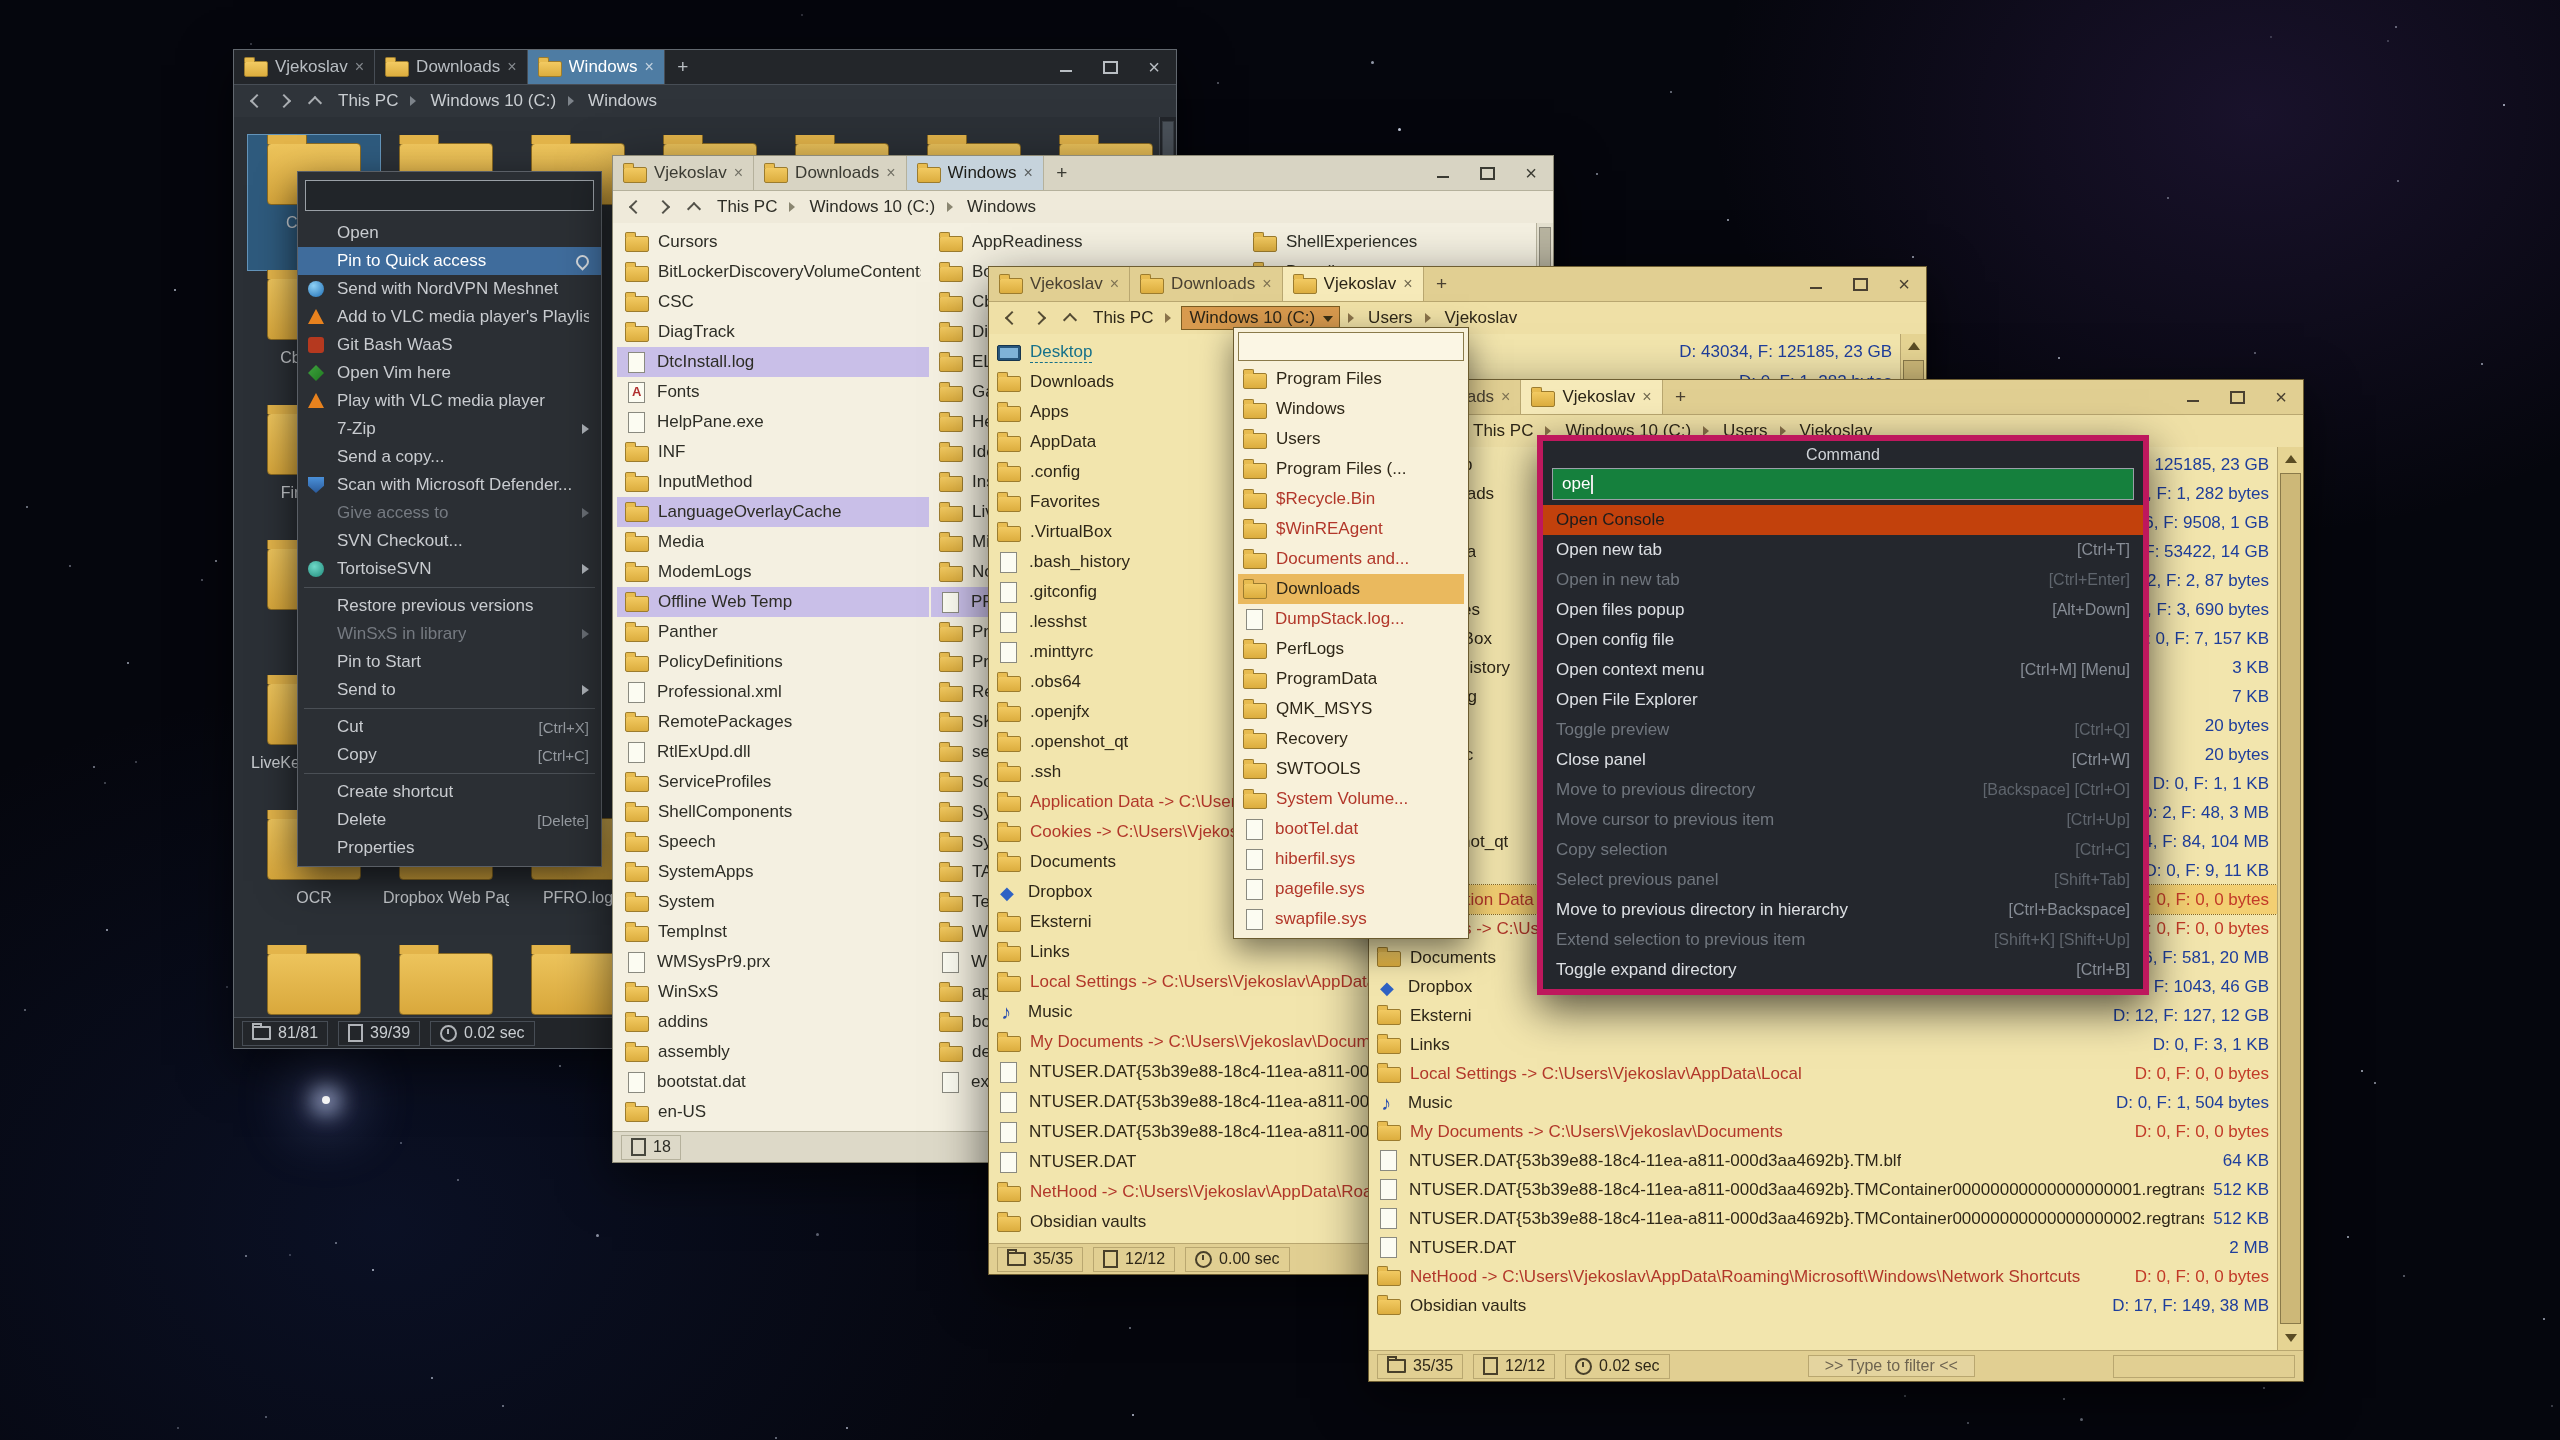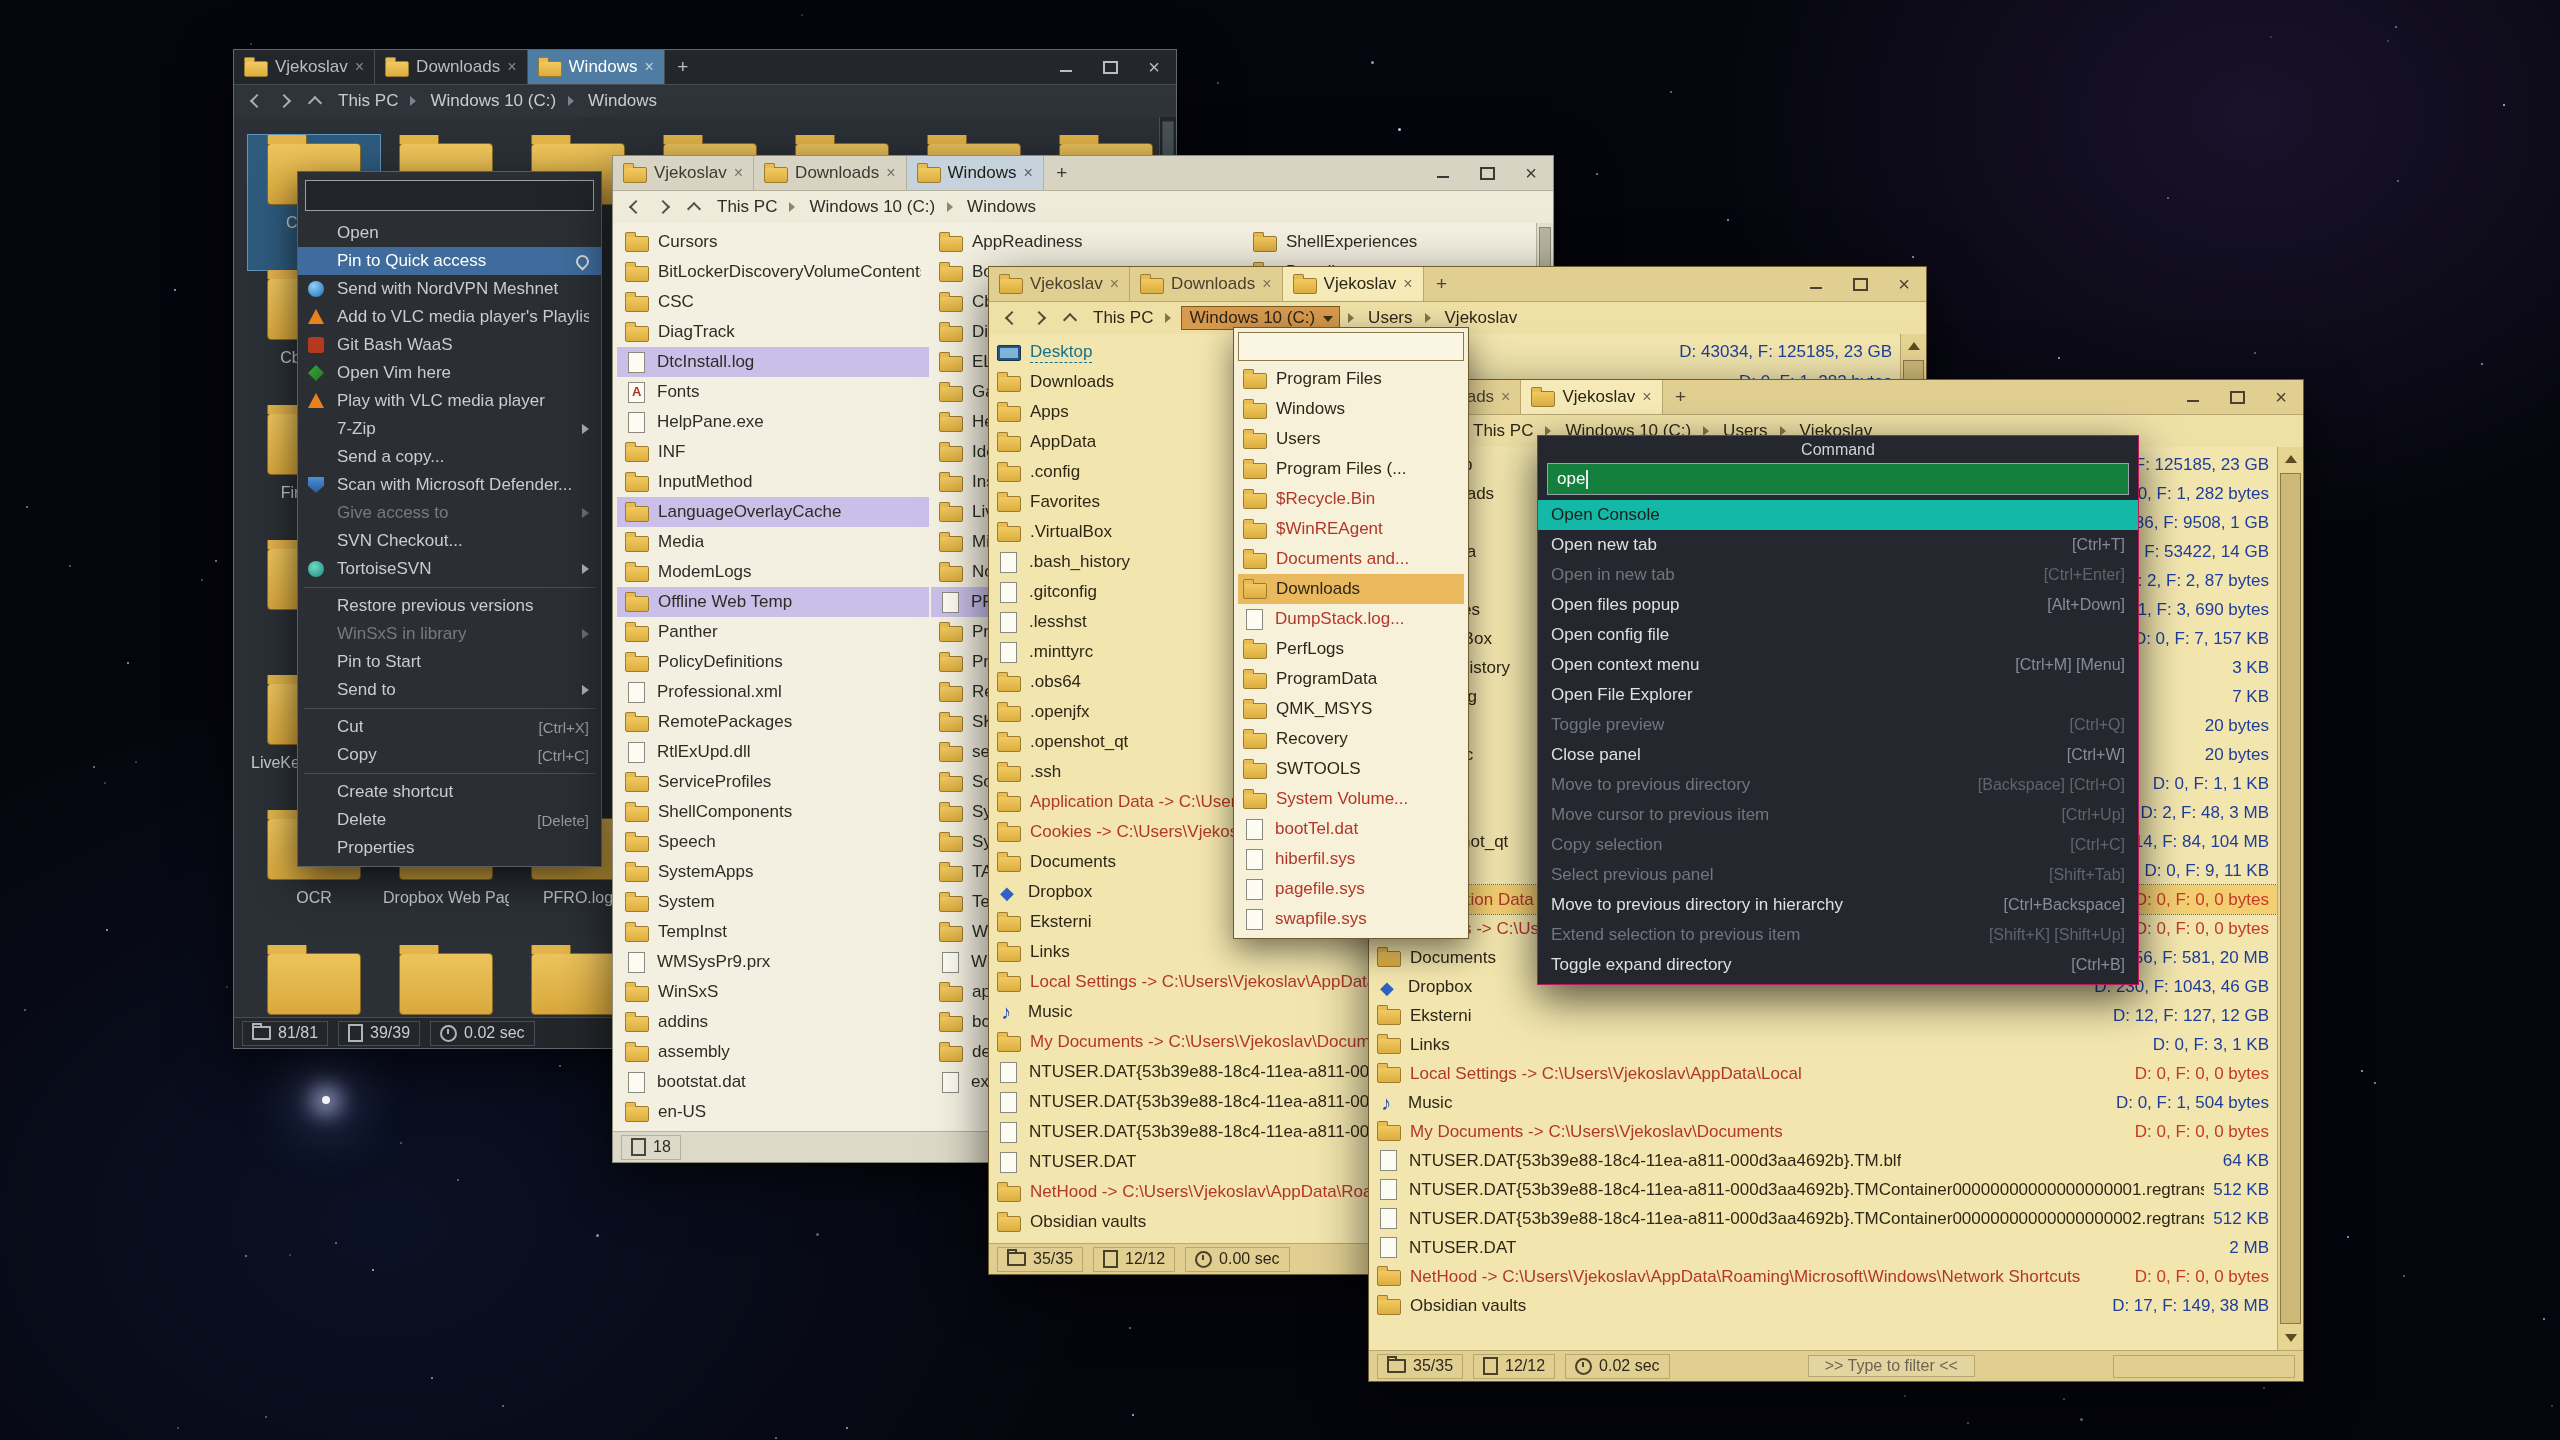--- a/index.html
+++ b/index.html
@@ -152,31 +152,31 @@
   .mrow.sepline{height:9px;padding:0 6px;}
   .mrow.sepline::before{content:"";display:block;width:100%;border-top:1px solid #4a4f55;}
 
   
   .popup{position:absolute;left:1233px;top:327px;width:226px;z-index:9;background:#f8f1da;border:1px solid #6b5b2e;
     box-shadow:0 12px 30px rgba(0,0,0,.5);padding:4px;color:#2e2718;font-size:17px;}
   .pop-input{height:27px;border:1px solid #8a7a4a;background:#fbf6e4;margin-bottom:3px;}
   .popup .row{height:30px;padding:0 5px;}
 
   
-  .palette{position:absolute;left:168px;top:55px;width:600px;z-index:8;background:#24272d;border:1px solid #be185d;
+  .palette{position:absolute;left:168px;top:55px;width:600px;z-index:8;background:#24272d;border:6px solid #be185d;
     box-shadow:0 14px 40px rgba(0,0,0,.65);padding-bottom:4px;color:#dde0e4;}
   .ptitle{height:27px;line-height:27px;text-align:center;color:#cfd3d8;font-size:16px;}
   .pinput{margin:0 9px 5px;height:30px;background:#15803d;border:1px solid #9aa0a8;display:flex;align-items:center;padding:0 9px;color:#fff;font-size:17px;}
   .caret{display:inline-block;width:2px;height:19px;background:#e8e8e8;margin-left:1px;}
   .prow{height:30px;display:flex;align-items:center;padding:0 13px;font-size:17px;}
   .plbl{overflow:hidden;white-space:nowrap;}
   .psc{margin-left:auto;color:#878d96;font-size:16px;flex:none;padding-left:14px;}
   .prow.disabled{color:#70767e;}
   .prow.disabled .psc{color:#5f656d;}
-  .prow.highlight{background:#14b8a6;color:#1c1c1c;}
+  .prow.highlight{background:#c2410c;color:#1c1c1c;}
 </style>
 </head>
 <body>
 
 <div class="screen">
   <div id="stars">
       <div class="star" style="height: 2px; width: 2px; left: 1343px; top: 1059px; opacity: 0.43;"></div>
       <div class="star" style="height: 2px; width: 2px; left: 502px; top: 1405px; opacity: 0.61;"></div>
       <div class="star" style="height: 2px; width: 2px; left: 658px; top: 154px; opacity: 0.82;"></div>
       <div class="star" style="height: 3px; width: 3px; left: 1157px; top: 353px; opacity: 0.42;"></div>

